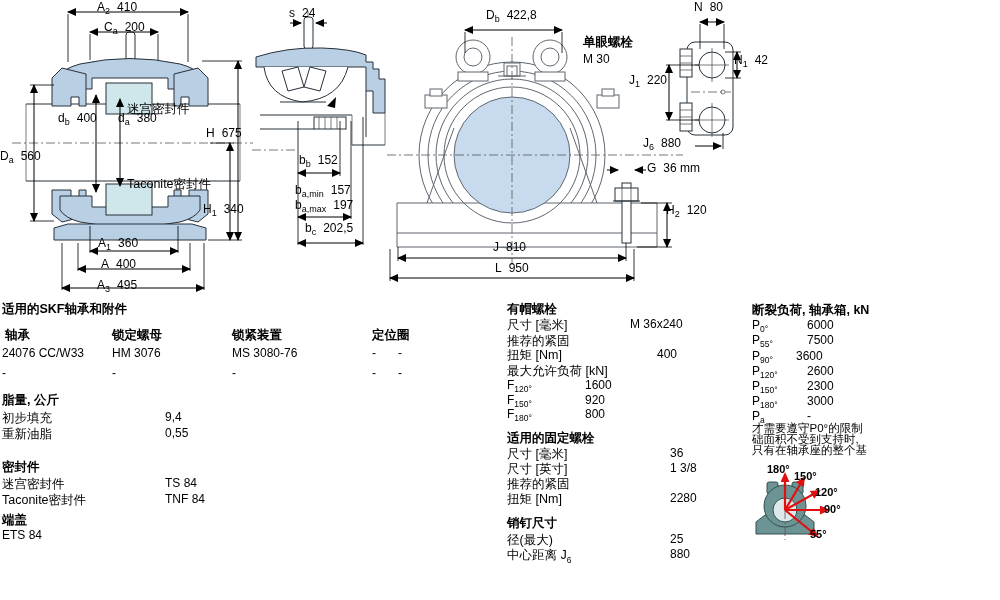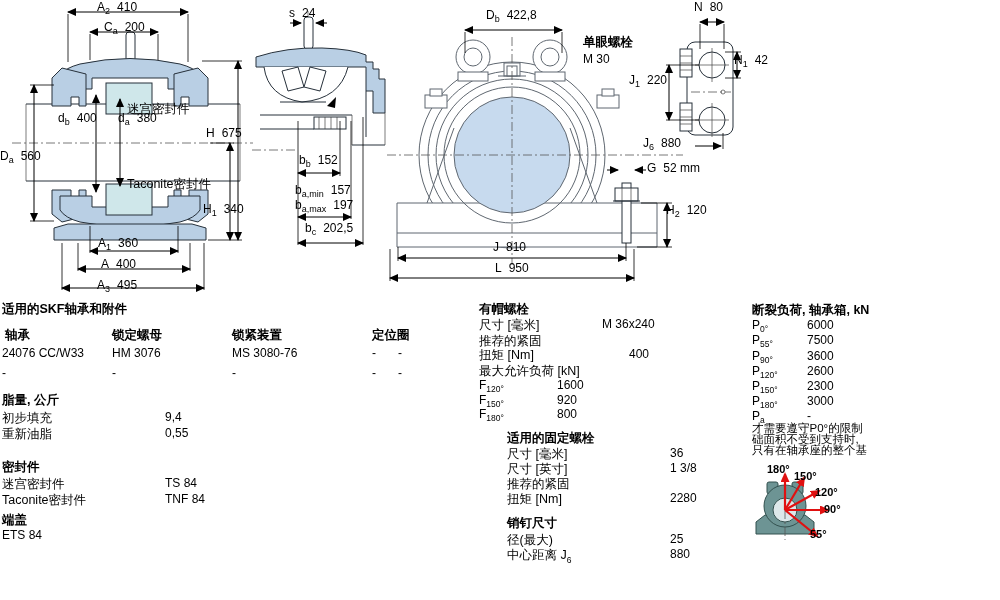--- a/index.html
+++ b/index.html
@@ -239,21 +239,21 @@
   <div class="dim" style="left:299px;top:154px"><span>b</span><sub>b</sub><span class="v">152</span></div>
   <div class="dim" style="left:295px;top:184px"><span>b</span><sub>a,min</sub><span class="v">157</span></div>
   <div class="dim" style="left:295px;top:199px"><span>b</span><sub>a,max</sub><span class="v">197</span></div>
   <div class="dim" style="left:305px;top:222px"><span>b</span><sub>c</sub><span class="v">202,5</span></div>
 
   <div class="dim" style="left:486px;top:9px"><span>D</span><sub>b</sub><span class="v">422,8</span></div>
   <div class="dim zh b" style="left:583px;top:36px">单眼螺栓</div>
   <div class="dim" style="left:583px;top:53px">M 30</div>
   <div class="dim" style="left:629px;top:74px"><span>J</span><sub>1</sub><span class="v">220</span></div>
   <div class="dim" style="left:643px;top:137px"><span>J</span><sub>6</sub><span class="v">880</span></div>
-  <div class="dim" style="left:647px;top:162px"><span>G</span><sub></sub><span class="v">52 mm</span></div>
+  <div class="dim" style="left:647px;top:162px"><span>G</span><sub></sub><span class="v">36 mm</span></div>
   <div class="dim" style="left:666px;top:204px"><span>H</span><sub>2</sub><span class="v">120</span></div>
   <div class="dim" style="left:493px;top:241px"><span>J</span><sub></sub><span class="v">810</span></div>
   <div class="dim" style="left:495px;top:262px"><span>L</span><sub></sub><span class="v">950</span></div>
   <div class="dim" style="left:694px;top:1px"><span>N</span><sub></sub><span class="v">80</span></div>
   <div class="dim" style="left:734px;top:54px"><span>N</span><sub>1</sub><span class="v">42</span></div>
 
   <div class="ang" style="left:767px;top:463px">180°</div>
   <div class="ang" style="left:794px;top:470px">150°</div>
   <div class="ang" style="left:815px;top:486px">120°</div>
   <div class="ang" style="left:824px;top:503px">90°</div>
@@ -307,21 +307,21 @@
     </div>
   </div>
 
   <div class="sec" style="left:2px;top:512px">
     <div class="t zh">端盖</div>
     <div class="r" style="top:16px">
       <span style="left:0">ETS 84</span>
     </div>
   </div>
 
-  <div class="sec" style="left:479px;top:301px">
+  <div class="sec" style="left:507px;top:301px">
     <div class="t zh">有帽螺栓</div>
     <div class="r" style="top:16px">
       <span class="zh" style="left:0">尺寸 [毫米]</span>
       <span style="left:123px">M 36x240</span>
     </div>
     <div class="r" style="top:32px">
       <span class="zh" style="left:0">推荐的紧固</span>
     </div>
     <div class="r" style="top:46px">
       <span class="zh" style="left:0">扭矩 [Nm]</span>
@@ -380,21 +380,21 @@
     <div class="r" style="top:16px">
       <span style="left:0"><i style="font-style:normal">P</i><sub>0°</sub></span>
       <span style="left:55px">6000</span>
     </div>
     <div class="r" style="top:31px">
       <span style="left:0"><i style="font-style:normal">P</i><sub>55°</sub></span>
       <span style="left:55px">7500</span>
     </div>
     <div class="r" style="top:47px">
       <span style="left:0"><i style="font-style:normal">P</i><sub>90°</sub></span>
-      <span style="left:55px">3600</span>
+      <span style="left:44px">3600</span>
     </div>
     <div class="r" style="top:62px">
       <span style="left:0"><i style="font-style:normal">P</i><sub>120°</sub></span>
       <span style="left:55px">2600</span>
     </div>
     <div class="r" style="top:77px">
       <span style="left:0"><i style="font-style:normal">P</i><sub>150°</sub></span>
       <span style="left:55px">2300</span>
     </div>
     <div class="r" style="top:92px">

